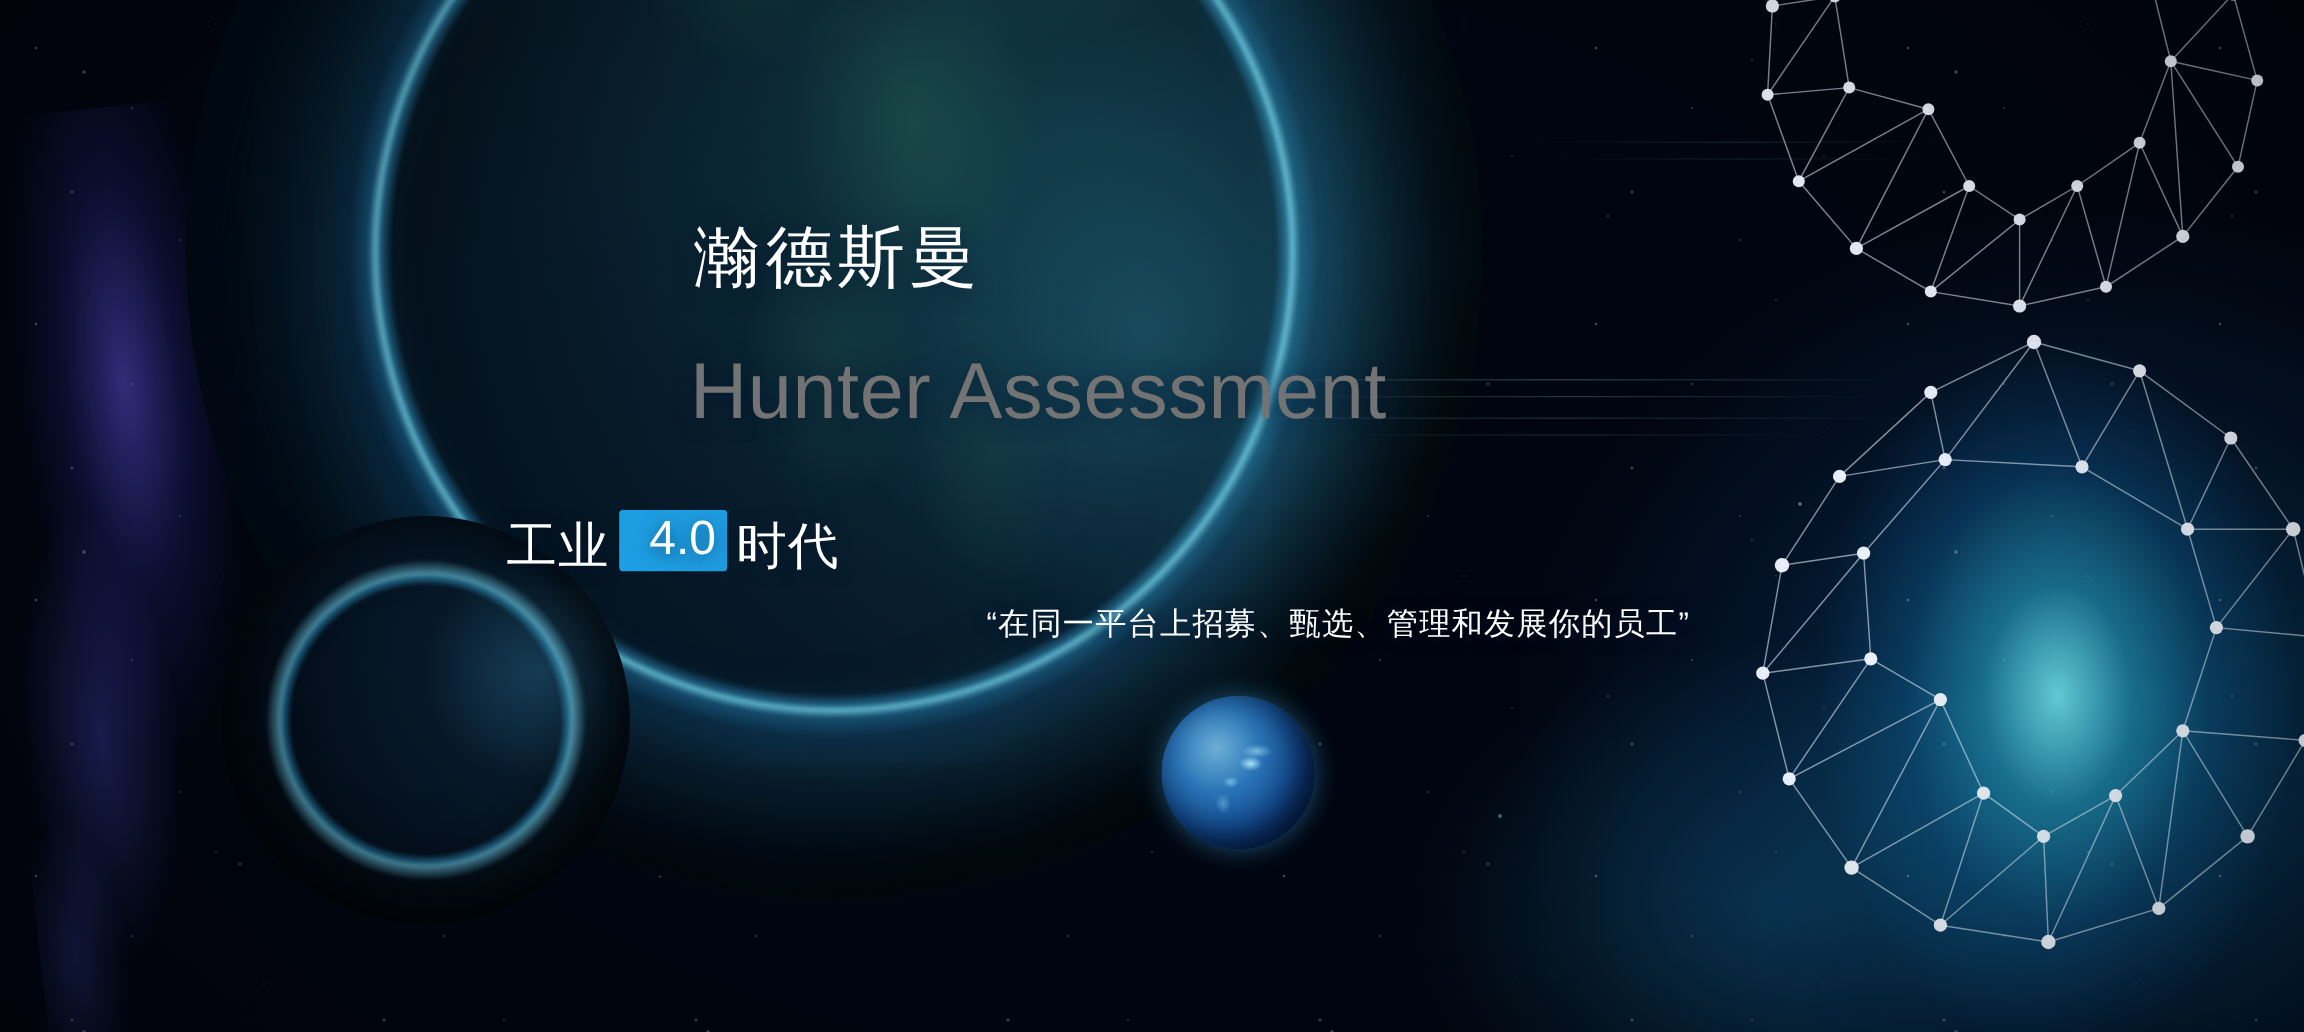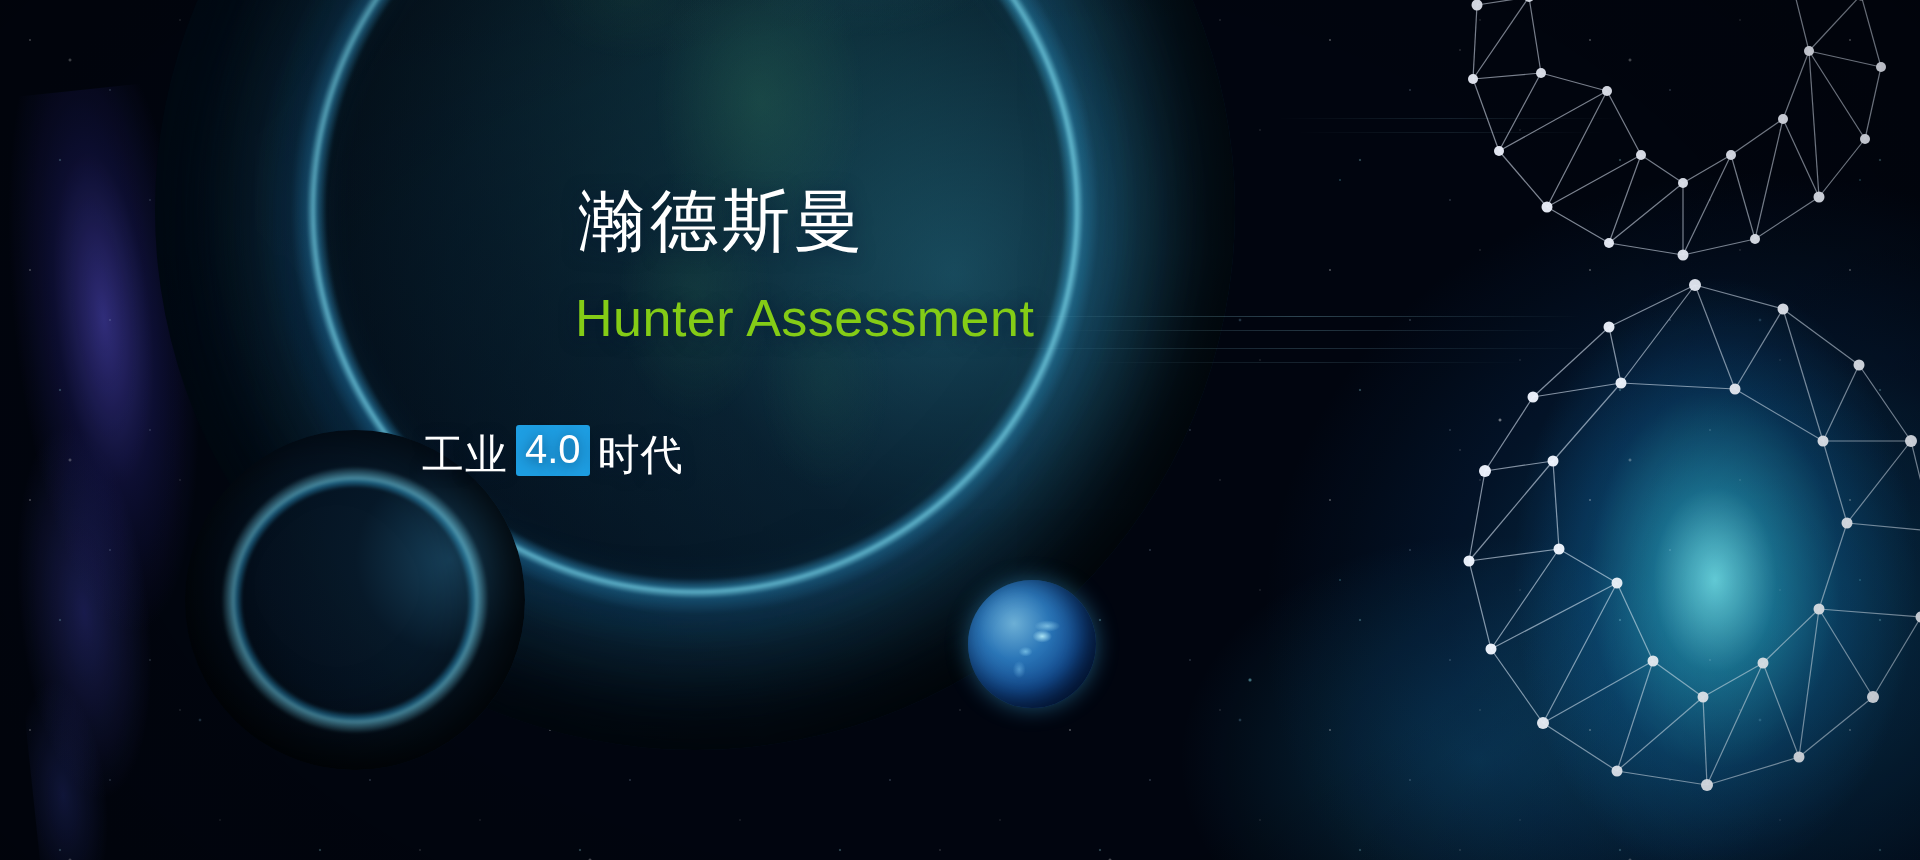--- a/index.html
+++ b/index.html
@@ -251,37 +251,37 @@
     left: 0;
     top: 0;
     width: 1920px;
     height: 860px;
   }
 
   .title-cn {
     position: absolute;
     left: 578px;
     top: 186px;
-    font-size: 68px;
+    font-size: 56px;
     line-height: 1;
     font-weight: 400;
     color: #ffffff;
     letter-spacing: 4px;
     white-space: nowrap;
     text-shadow: 0 2px 18px rgba(0,20,50,0.65);
   }
 
   .title-en {
     position: absolute;
     left: 575px;
     top: 292px;
-    font-size: 52px;
+    font-size: 66px;
     line-height: 1;
     font-weight: 400;
-    color: #84cc16;
+    color: #737373;
     letter-spacing: 0.5px;
     white-space: nowrap;
     text-shadow: 0 2px 18px rgba(0,20,50,0.65);
   }
 
   .subtitle {
     position: absolute;
     left: 422px;
     top: 425px;
     font-size: 42px;
@@ -296,21 +296,21 @@
   }
   .subtitle .seg { display: inline-block; }
   .badge-40 {
     display: inline-flex;
     align-items: center;
     justify-content: center;
     background: #1e9ee2;
     color: #ffffff;
     font-size: 40px;
     line-height: 1;
-    padding: 4px 9px 7px 9px;
+    padding: 4px 9px 7px 25px;
     margin: 0 8px;
     border-radius: 3px;
     letter-spacing: 0;
   }
   .subtitle .gap { display: inline-block; width: 16px; }
 
   .tagline {
     position: absolute;
     left: 822px;
     top: 506px;
@@ -545,16 +545,17 @@
 
     <div class="title-en">Hunter Assessment</div>
 
     <div class="subtitle">
       <span class="seg">工业</span>
       <span class="badge-40">4.0</span>
       <span class="seg">时代</span>
       <span class="gap"></span>
     </div>
 
+    <div class="tagline">“在同一平台上招募、甄选、管理和发展你的员工”</div>
 
   </div>
 
 </div>
 
 </body></html>

